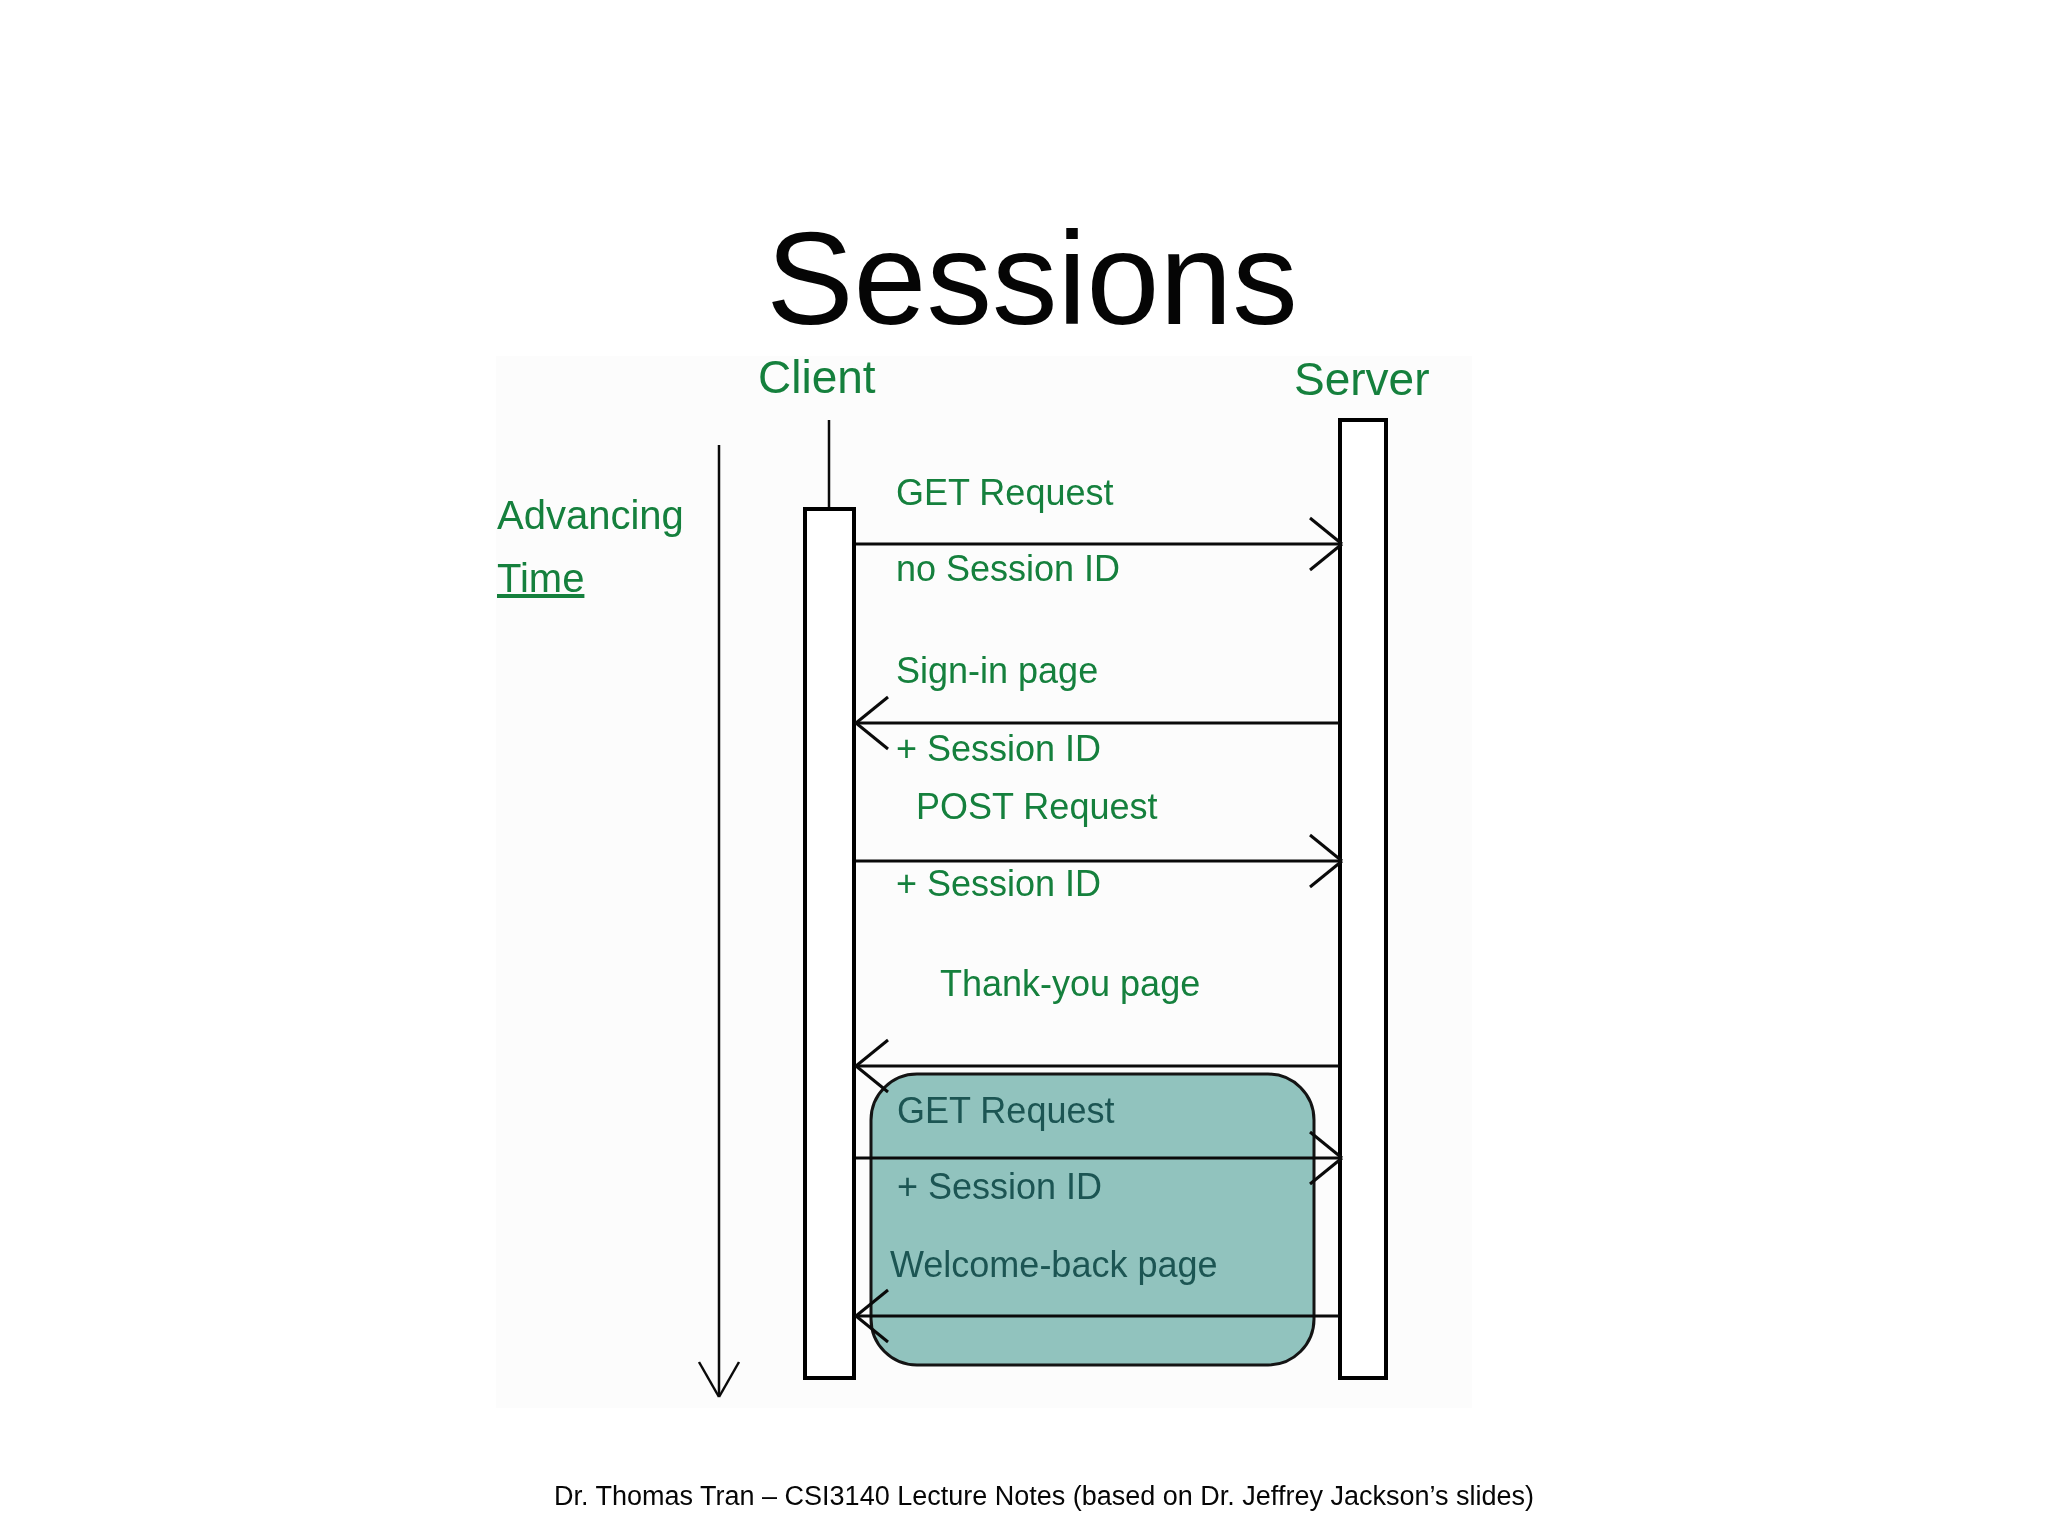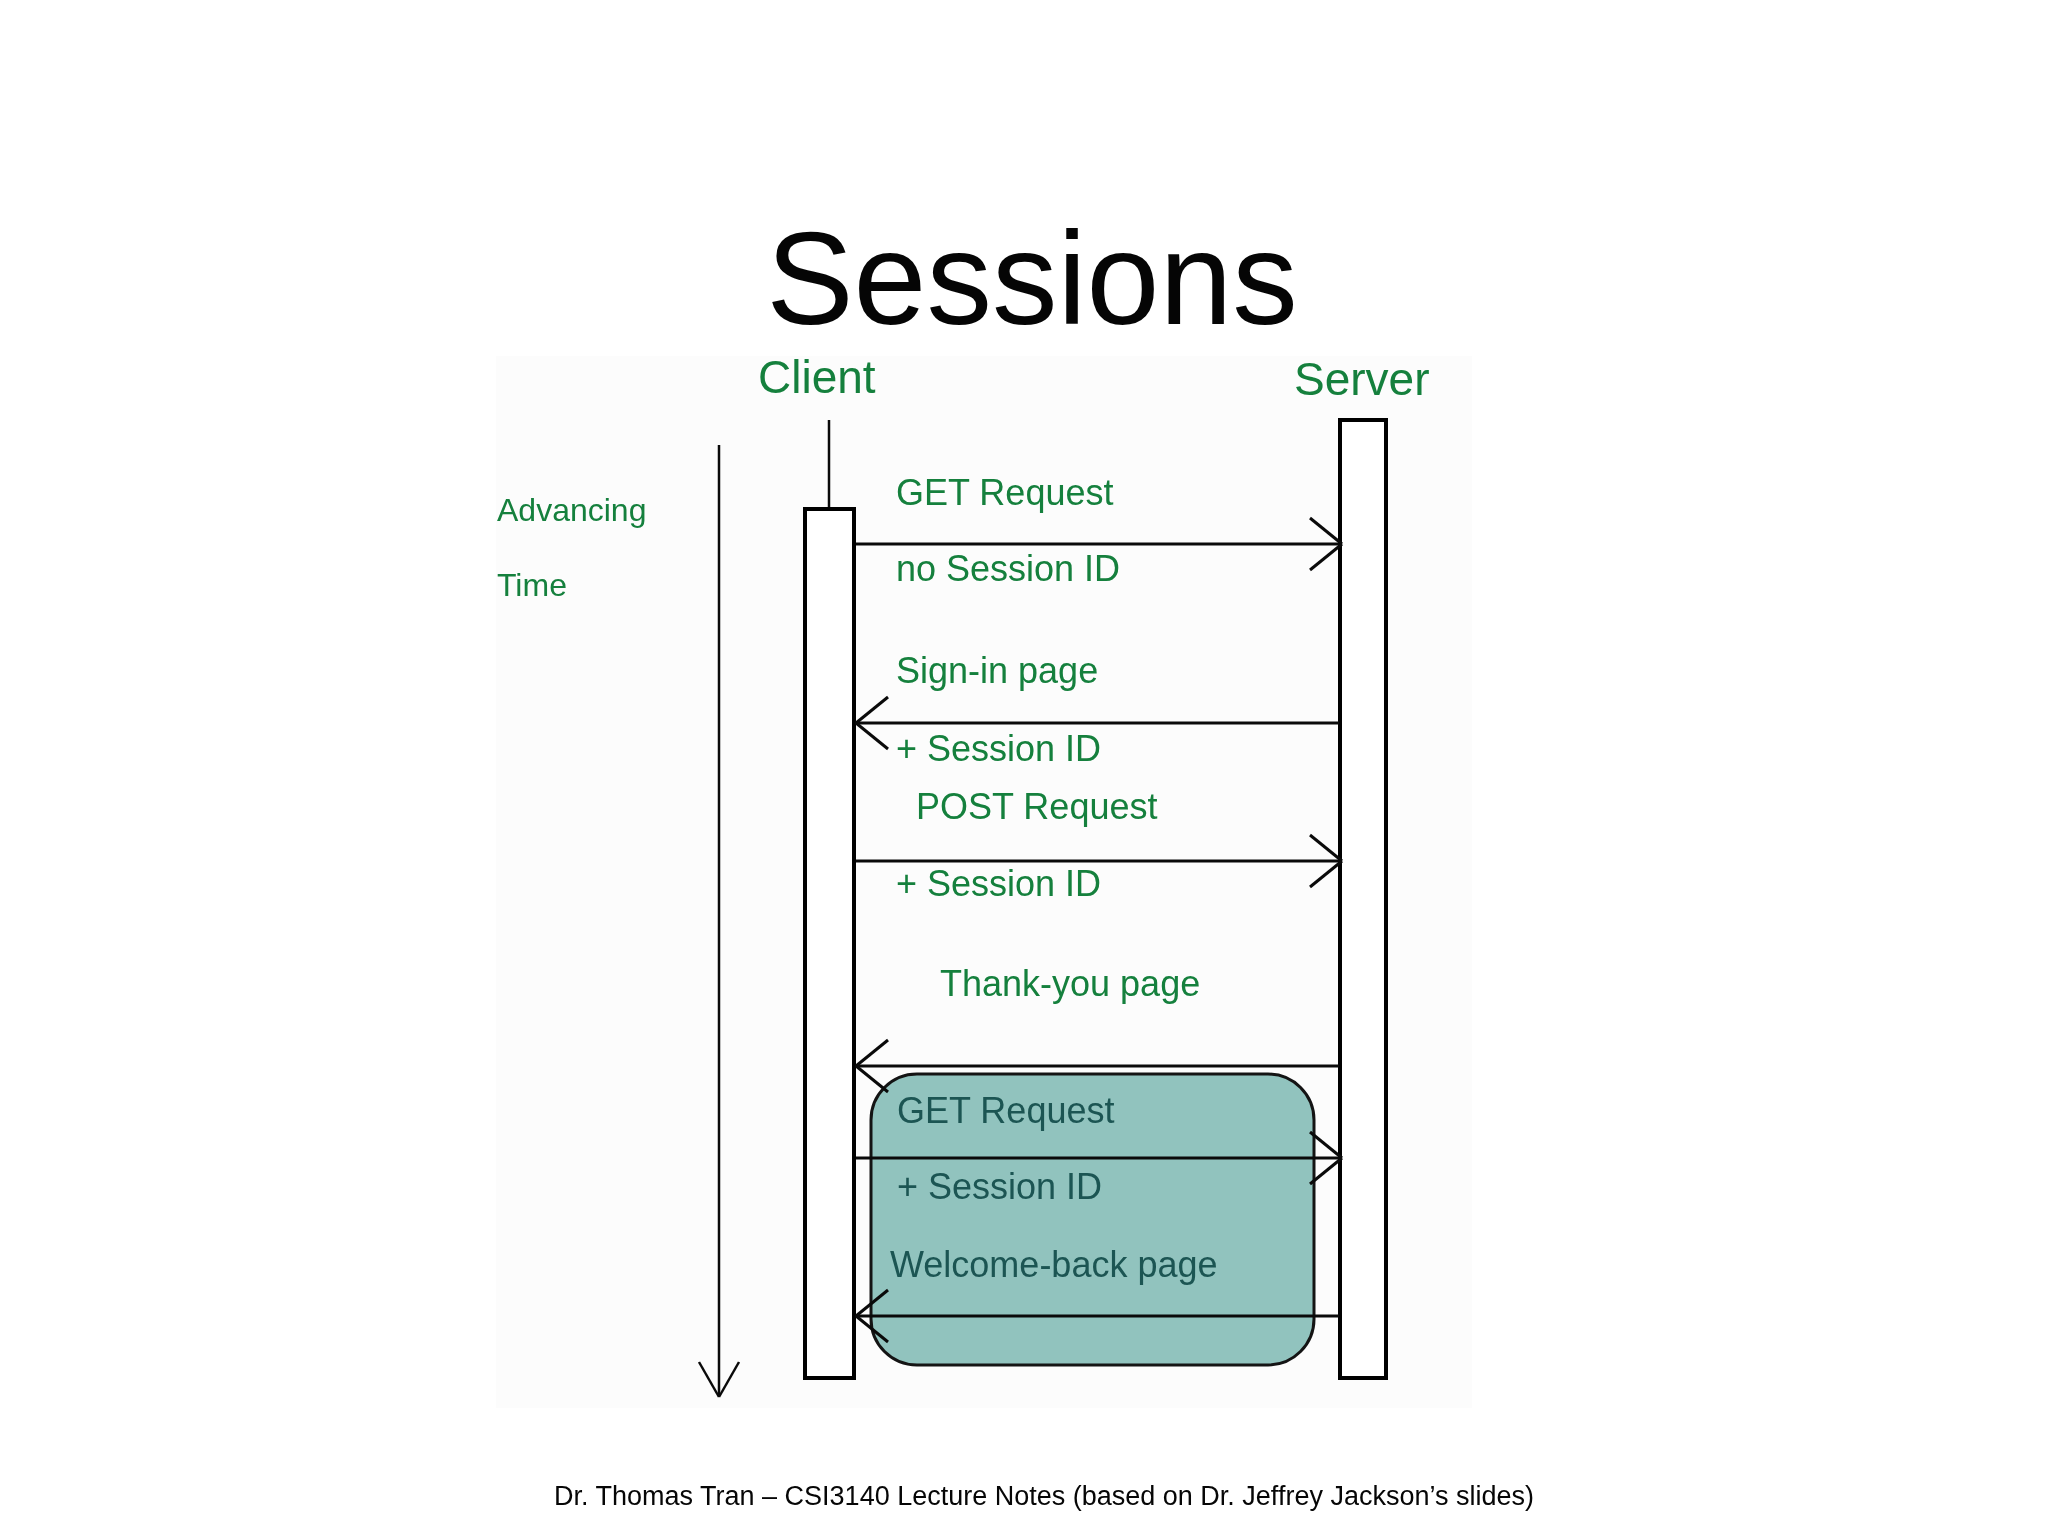--- a/index.html
+++ b/index.html
@@ -39,23 +39,23 @@
   }
   .txt {
     position: absolute;
     white-space: nowrap;
     line-height: 1.1;
     color: #15803d;
   }
   .actor   { font-size: 46px; }
   .client-label { left: 758px;  top: 352px; }
   .server-label { left: 1294px; top: 354px; }
-  .side    { font-size: 32px; }
+  .side    { font-size: 40px; }
   .adv1    { left: 497px; top: 493px; }
-  .adv2    { left: 497px; top: 568px; }
+  .adv2    { left: 497px; top: 556px; text-decoration: underline; }
   .msg     { font-size: 36px; }
   .m1  { left: 896px; top: 473px; }
   .m1s { left: 896px; top: 549px; }
   .m2  { left: 896px; top: 651px; }
   .m2s { left: 896px; top: 729px; }
   .m3  { left: 896px; top: 787px; margin-left: 20px; }
   .m3s { left: 896px; top: 864px; }
   .m4  { left: 896px; top: 964px; margin-left: 44px; }
   .m5  { left: 897px; top: 1091px; }
   .m5s { left: 897px; top: 1167px; }

